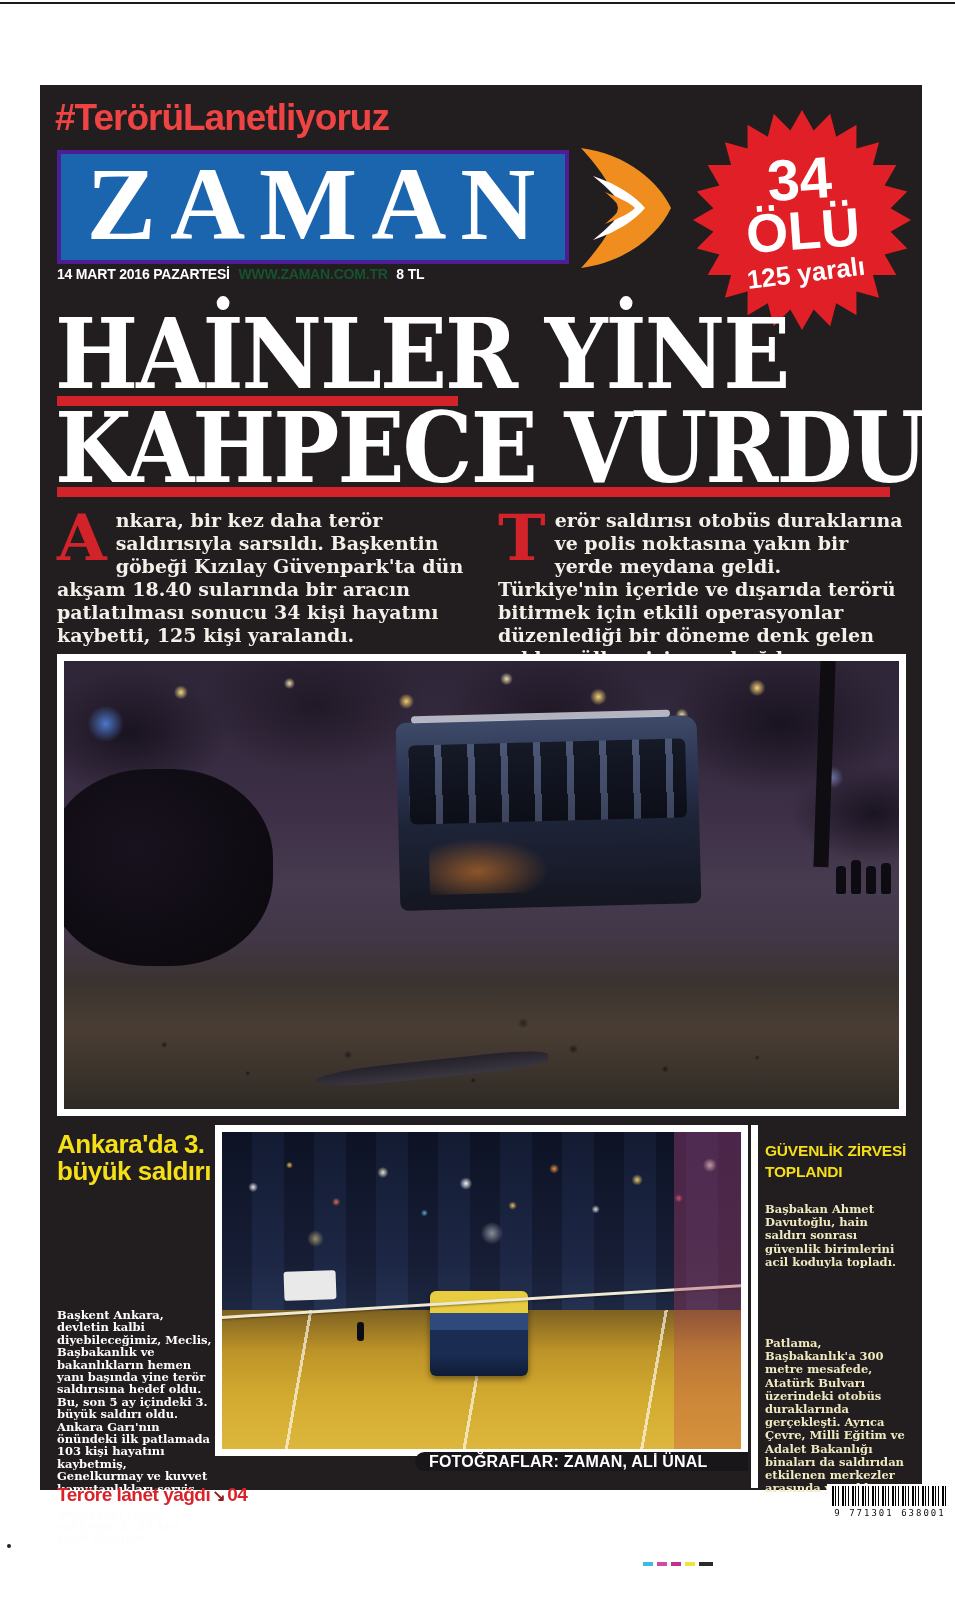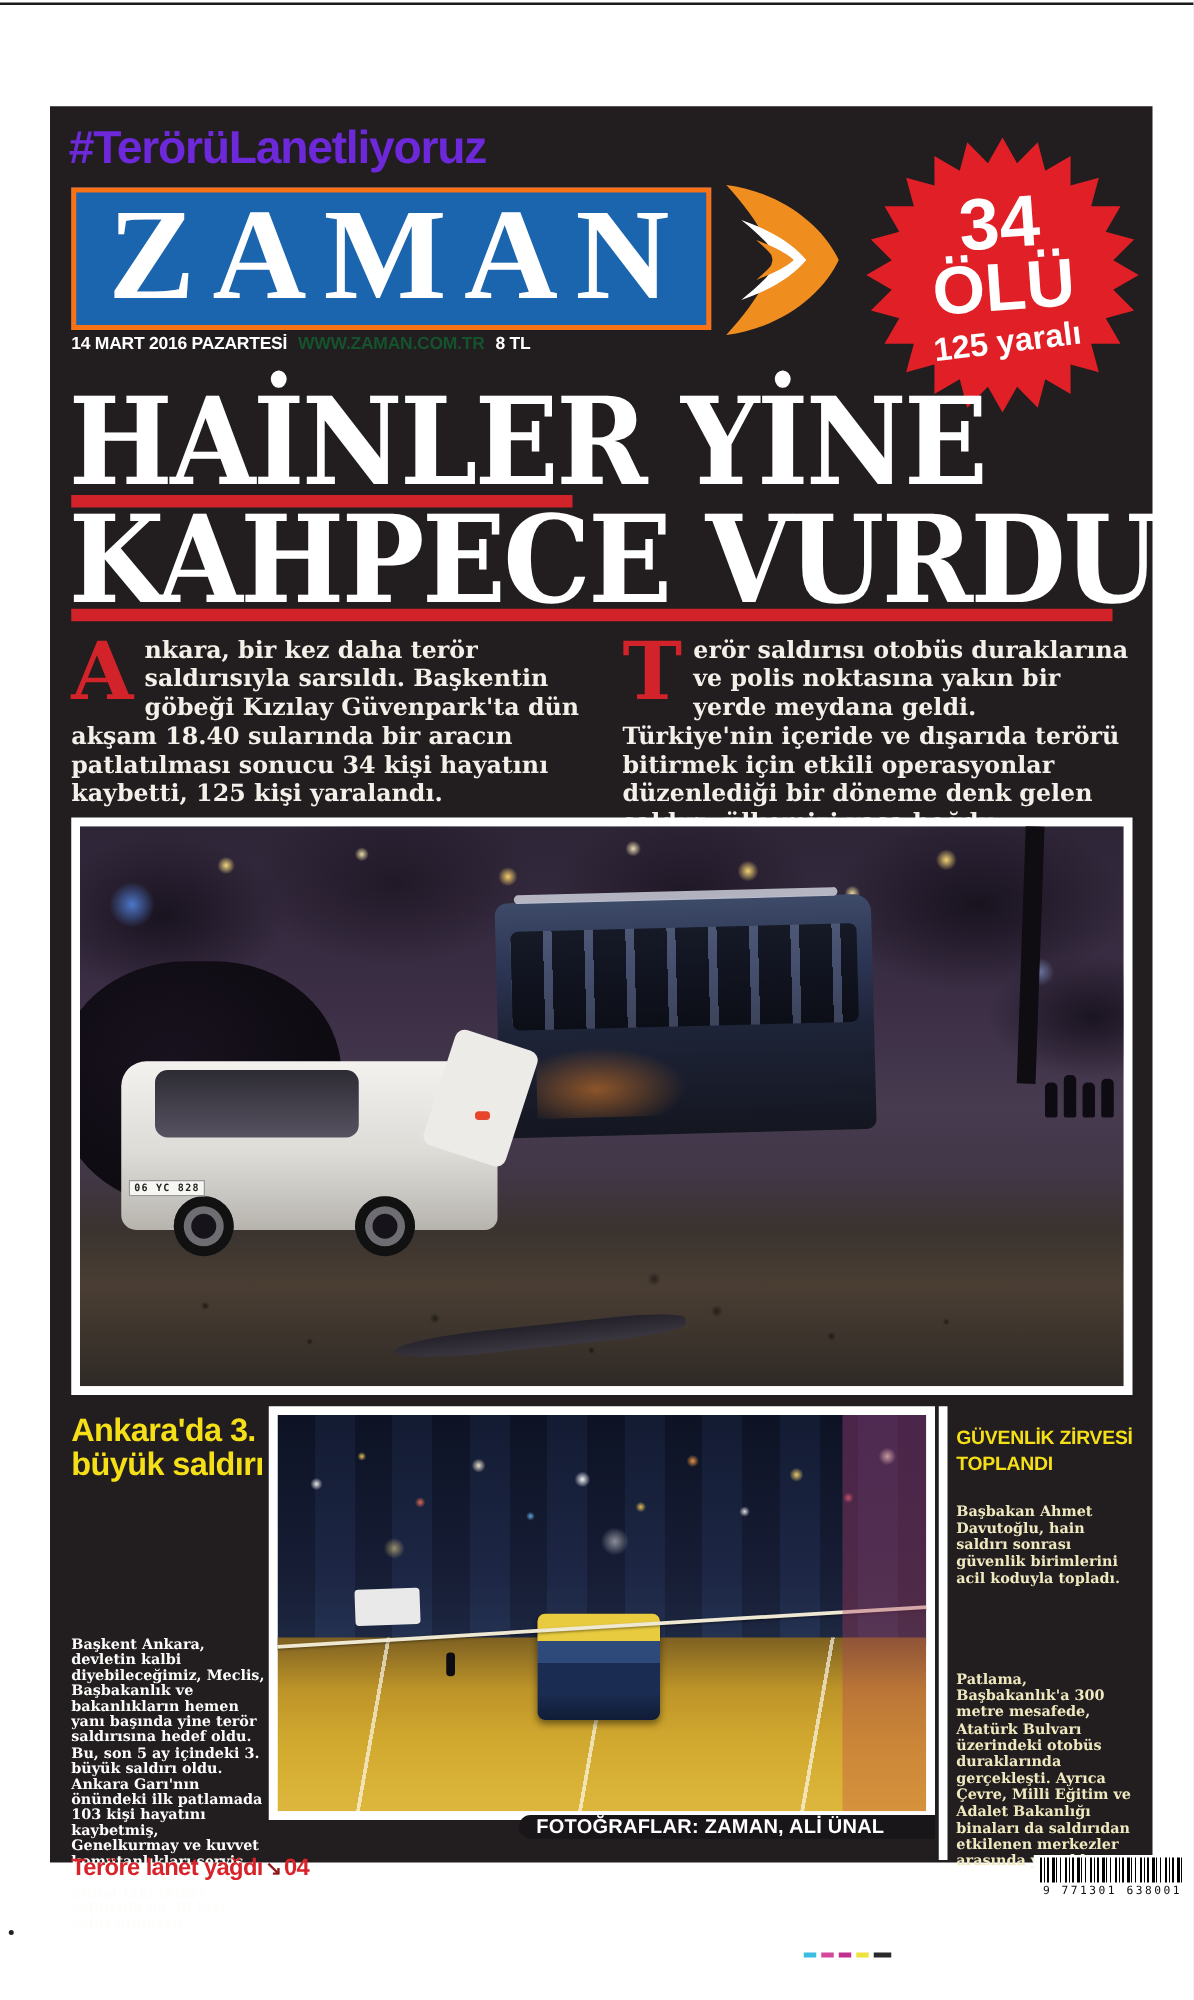--- a/index.html
+++ b/index.html
@@ -8,25 +8,25 @@
   .abs{position:absolute;}
 
   
   .top-line{left:0;top:2px;width:955px;height:2px;background:#1b1b1b;}
 
   
   .black-bg{left:40px;top:85px;width:882px;height:1405px;background:#221d1f;}
 
   
   .hashtag{left:55px;top:99px;font-weight:800;font-size:37px;line-height:1;
-           color:#6d28d9;letter-spacing:-1px;}
+           color:#ef4444;letter-spacing:-1px;}
 
   
   .logo-box{left:57px;top:150px;width:512px;height:114px;background:#1b65af;
-            border:4px solid #f97316;box-sizing:border-box;display:flex;align-items:center;
+            border:4px solid #4c1d95;box-sizing:border-box;display:flex;align-items:center;
             justify-content:center;}
   .logo-text{font-family:"Liberation Serif",serif;font-weight:700;font-size:104px;
              line-height:1;color:#fff;letter-spacing:14px;padding-left:10px;margin-top:-6px;}
   .flame{left:556px;top:148px;width:138px;height:120px;}
 
   
   .badge{left:693px;top:110px;width:218px;height:220px;background:#e01f26;
          display:flex;flex-direction:column;align-items:center;justify-content:center;
          clip-path:polygon(100% 50%,90.65% 55.35%,98.3% 62.94%,87.88% 65.69%,93.3% 75%,82.53% 74.96%,85.36% 85.36%,74.96% 82.53%,75% 93.3%,65.69% 87.88%,62.94% 98.3%,55.35% 90.65%,50% 100%,44.65% 90.65%,37.06% 98.3%,34.31% 87.88%,25% 93.3%,25.04% 82.53%,14.64% 85.36%,17.47% 74.96%,6.7% 75%,12.12% 65.69%,1.7% 62.94%,9.35% 55.35%,0% 50%,9.35% 44.65%,1.7% 37.06%,12.12% 34.31%,6.7% 25%,17.47% 25.04%,14.64% 14.64%,25.04% 17.47%,25% 6.7%,34.31% 12.12%,37.06% 1.7%,44.65% 9.35%,50% 0%,55.35% 9.35%,62.94% 1.7%,65.69% 12.12%,75% 6.7%,74.96% 17.47%,85.36% 14.64%,82.53% 25.04%,93.3% 25%,87.88% 34.31%,98.3% 37.06%,90.65% 44.65%);}
   .badge-inner{transform:rotate(-4deg);text-align:center;color:#fff;}
@@ -258,29 +258,20 @@
       <div class="pm-base"></div>
       <div class="pm-trees"></div>
       <div class="pm-lights"></div>
       <div class="pm-hedge"></div>
       <div class="pm-trunk"></div>
       <div class="pm-bus">
         <div class="pm-bus-windows"></div>
         <div class="pm-bus-glow"></div>
       </div>
       <div class="pm-busroof"></div>
-      <div class="pm-car">
-        <div class="car-body"></div>
-        <div class="car-glass"></div>
-        <div class="car-door"></div>
-        <div class="car-wheel wheel-f"></div>
-        <div class="car-wheel wheel-r"></div>
-        <div class="car-tail"></div>
-        <div class="car-plate">06 YC 828</div>
-      </div>
       <div class="pm-crowd">
         <div class="person"></div>
         <div class="person"></div>
         <div class="person"></div>
         <div class="person"></div>
       </div>
       <div class="pm-debris"></div>
       <div class="pm-bumper"></div>
     </div>
   </div>

